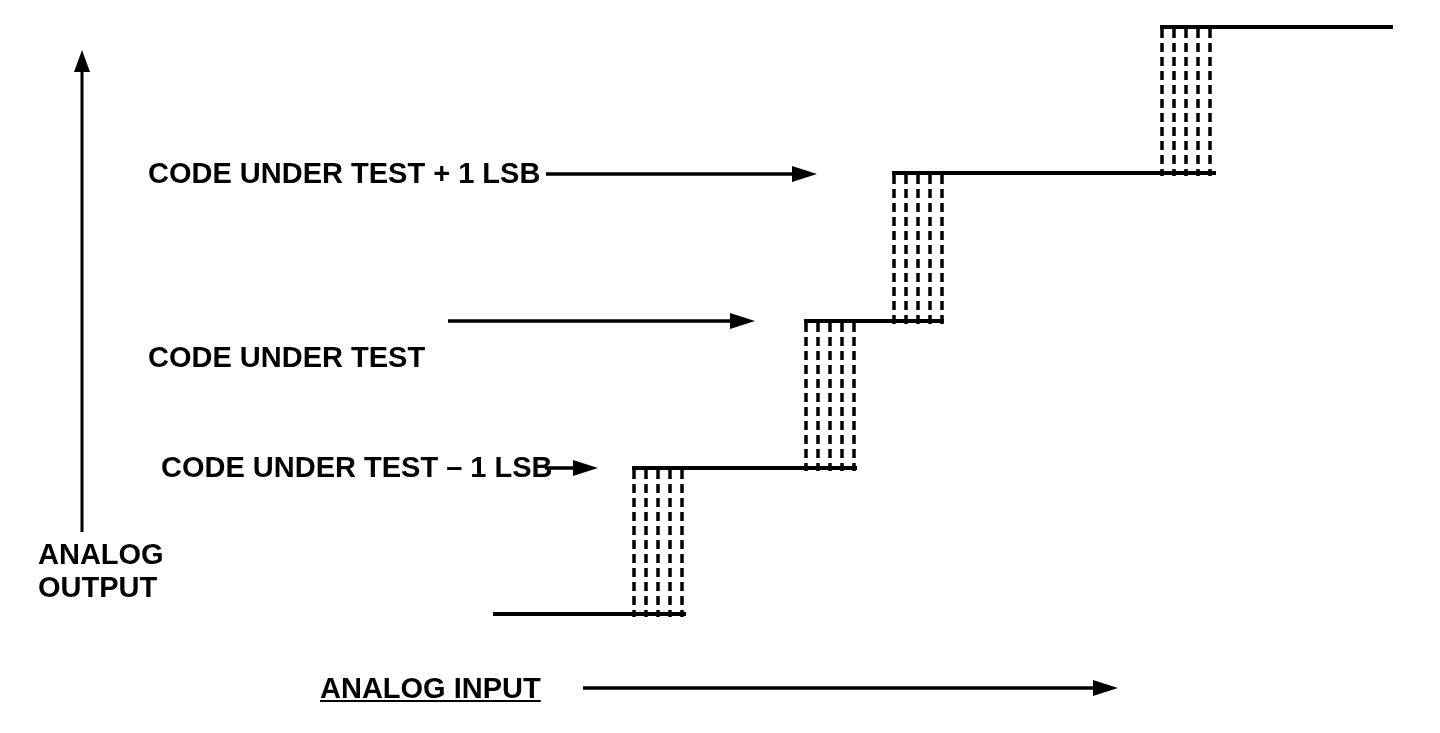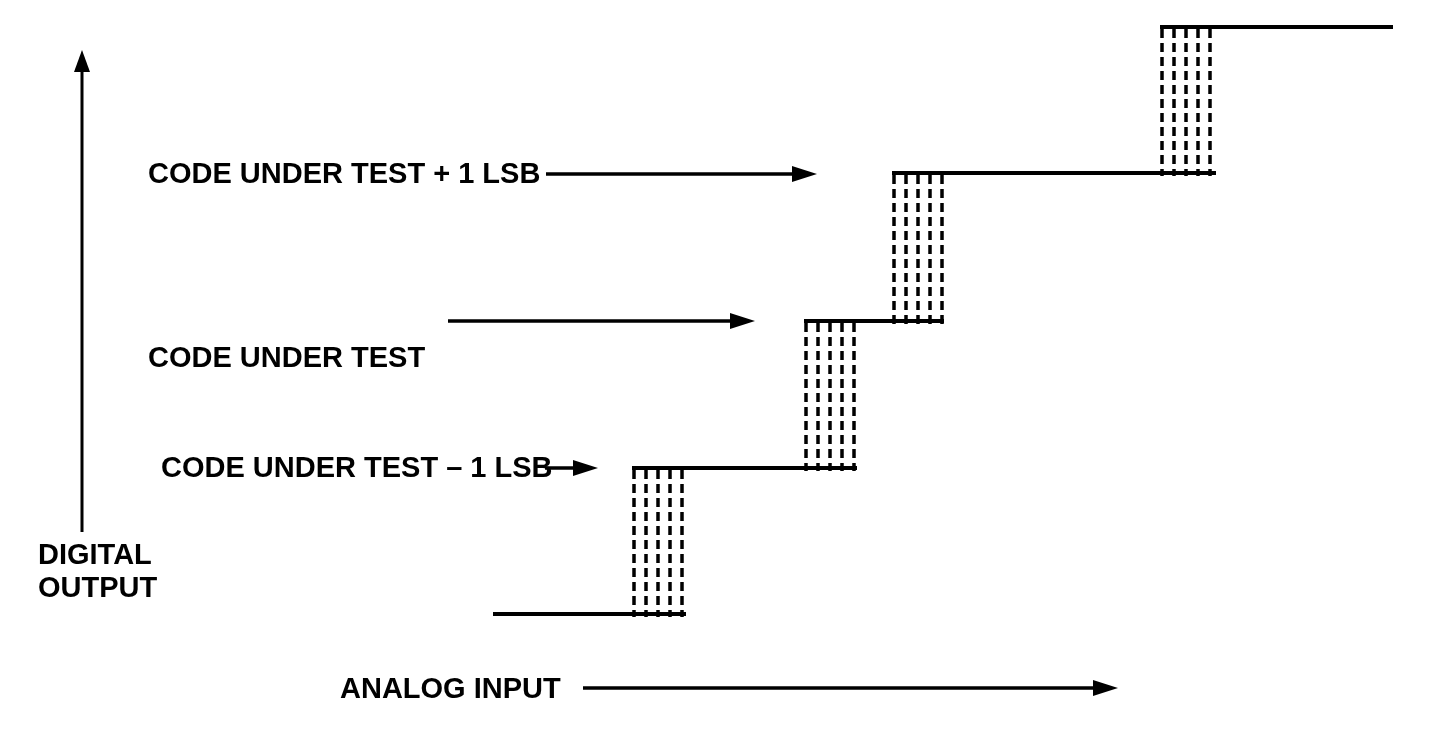--- a/index.html
+++ b/index.html
@@ -106,18 +106,18 @@
       <polygon points="1118,688 1093,680 1093,696" fill="#000"></polygon>
     </g>
   </svg>
 
   <div class="lbl" style="left:148px; top:158px;">CODE UNDER TEST + 1 LSB</div>
 
   <div class="lbl" style="left:148px; top:305px;margin-top:37px;">CODE UNDER TEST</div>
 
   <div class="lbl" style="left:148px; top:452px;margin-left:13px;">CODE UNDER TEST – 1 LSB</div>
 
-  <div class="lbl two-line" style="left:38px; top:538px;">DIGITAL
+  <div class="lbl two-line" style="left:38px; top:538px;">ANALOG
 OUTPUT</div>
 
-  <div class="lbl" style="left:340px; top:673px;">ANALOG INPUT</div>
+  <div class="lbl" style="left:320px; top:673px;text-decoration:underline;">ANALOG INPUT</div>
 
 </div>
 
 </body></html>

